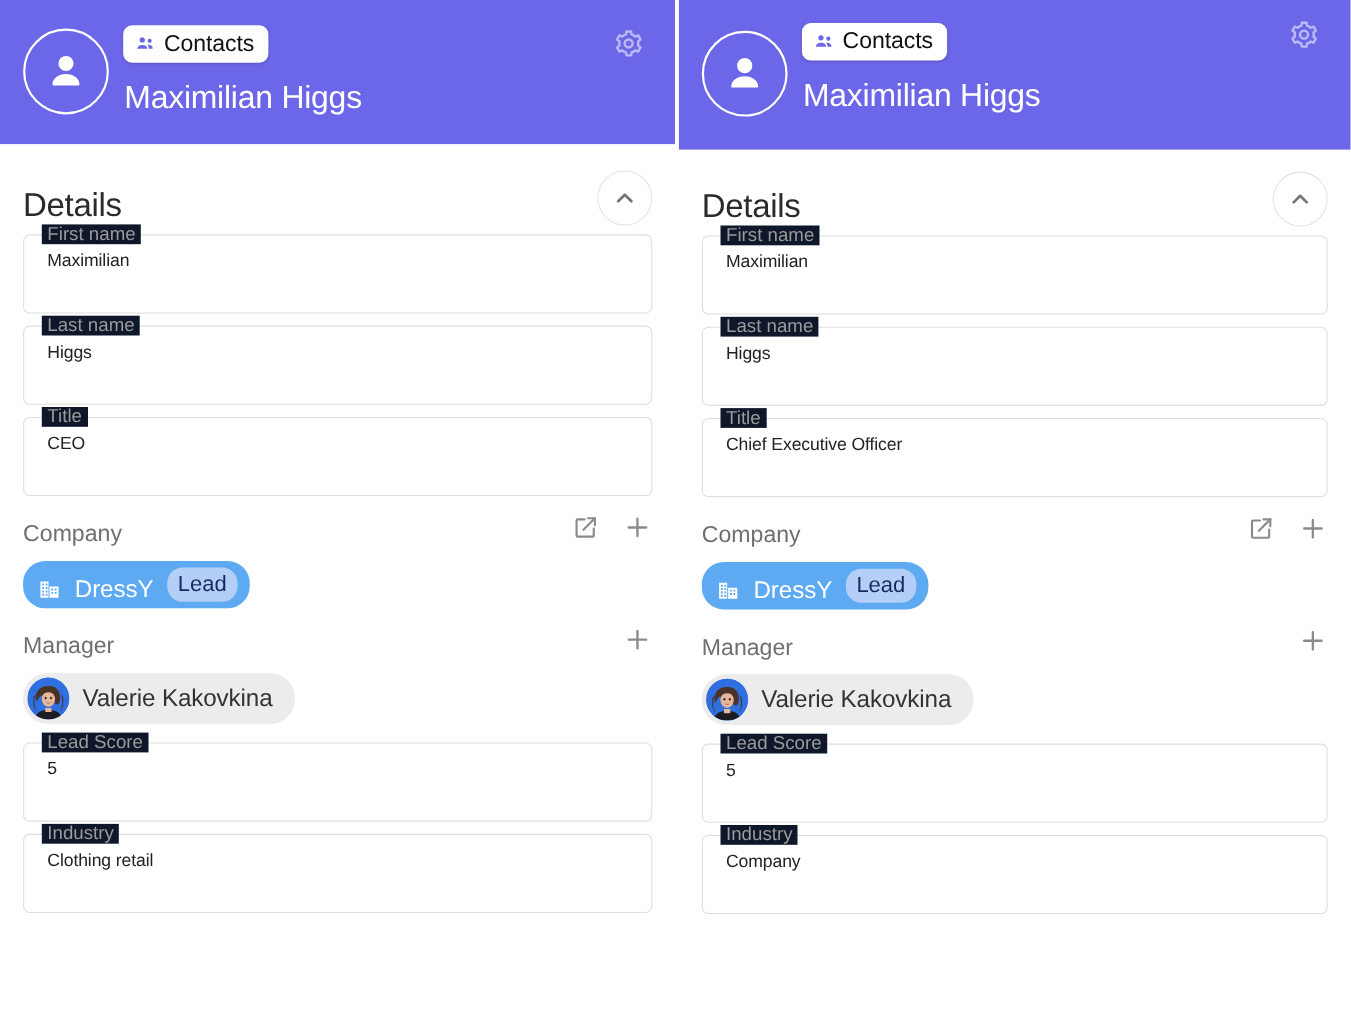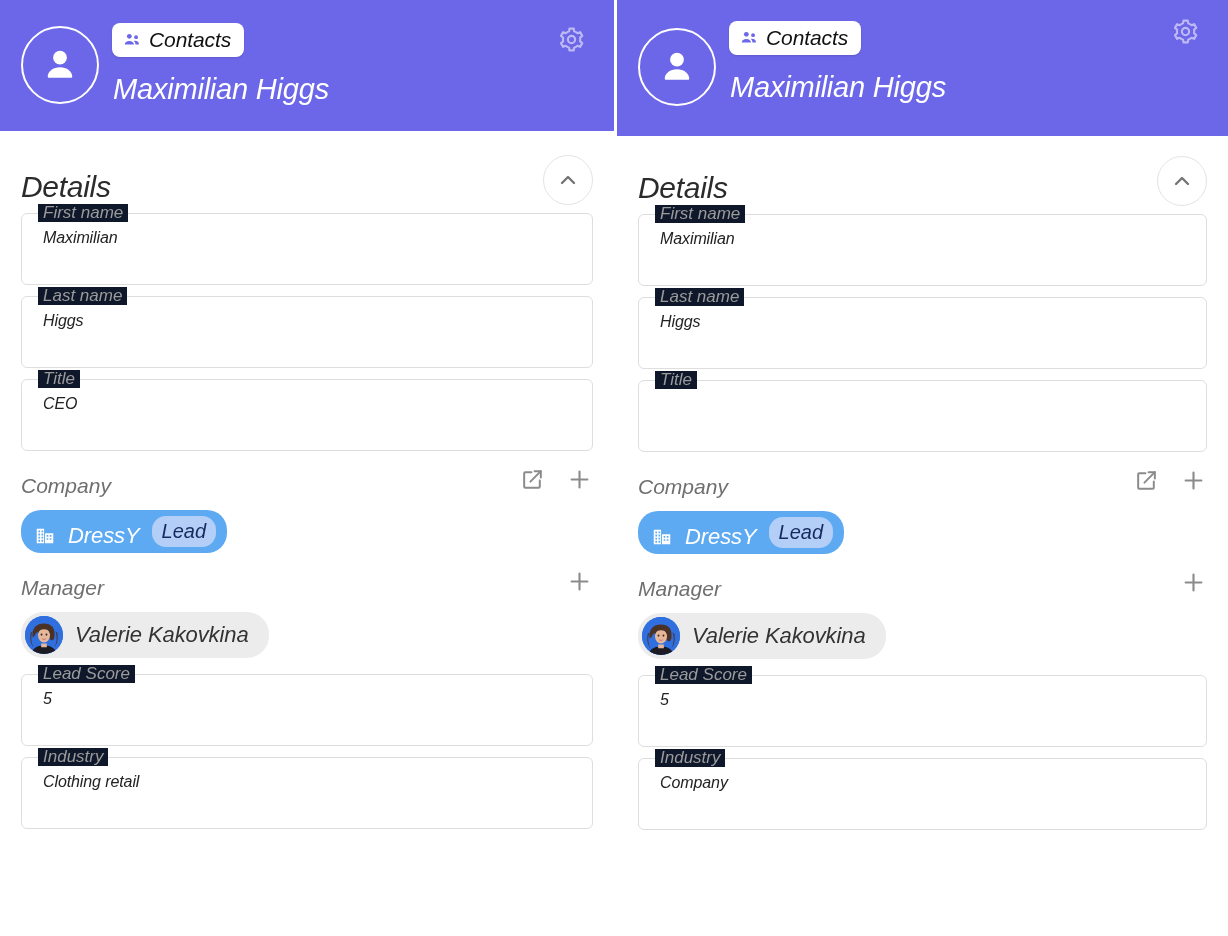--- a/index.html
+++ b/index.html
@@ -19,21 +19,20 @@
     display: flex;
     background: #ffffff;
   }
 
   .panel {
     position: relative;
     width: 614px;
     height: 936px;
     background: #ffffff;
     overflow: hidden;
-    font-style: italic;
   }
 
   .panel--right { border-left: 3px solid #ffffff; width: 614px; }
 
   
   .header {
     position: relative;
     width: 100%;
     background: #6C66E8;
     padding: 0;
@@ -457,20 +456,21 @@
 
       <div class="field">
         <div class="box"></div>
         <div class="notch">Last name</div>
         <div class="value">Higgs</div>
       </div>
 
       <div class="field">
         <div class="box"></div>
         <div class="notch">Title</div>
+        <div class="value">Chief Executive Officer</div>
       </div>
 
       <div class="rel">
         <div class="rel-head">
           <div class="rel-label">Company</div>
           <div class="rel-actions">
             <div class="icon-btn">
               <svg width="25" height="25" viewBox="0 0 24 24" fill="none" stroke="#8b8b8b" stroke-width="1.9" stroke-linecap="round" stroke-linejoin="round" aria-hidden="true">
                 <path d="M19 13v6a1 1 0 01-1 1H5a1 1 0 01-1-1V6a1 1 0 011-1h6"></path>
                 <polyline points="14,4 20,4 20,10"></polyline>

